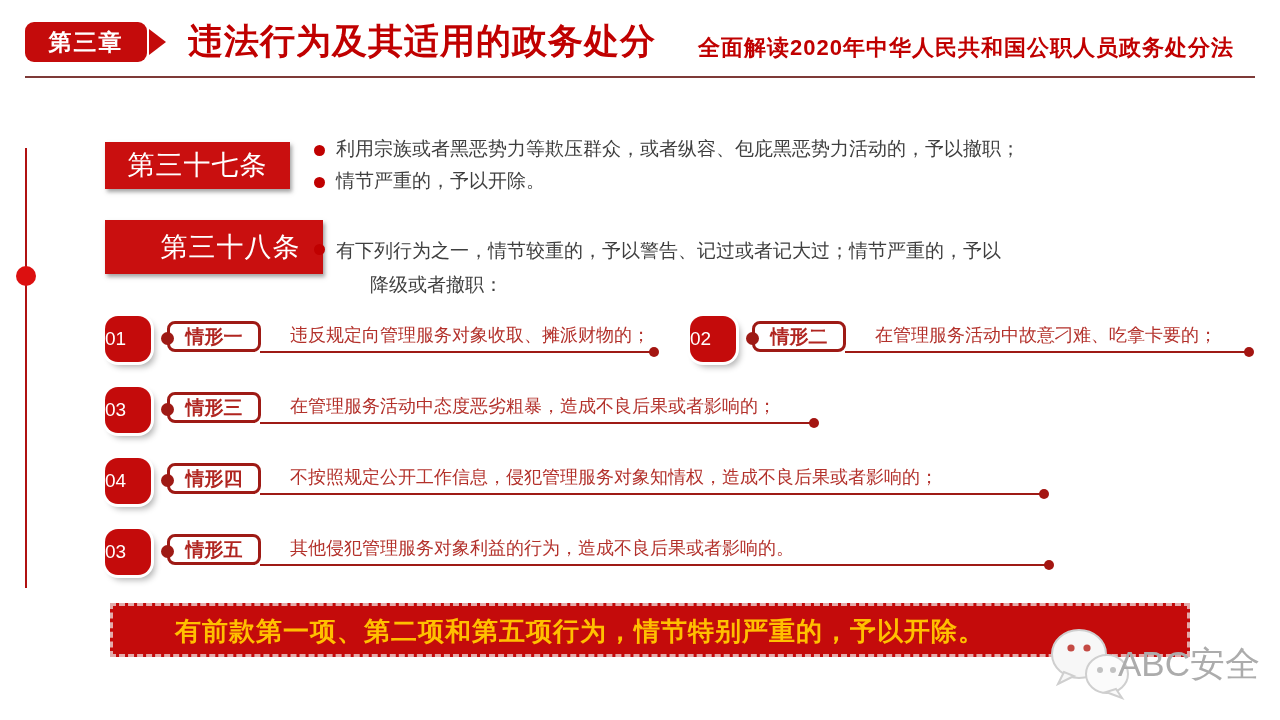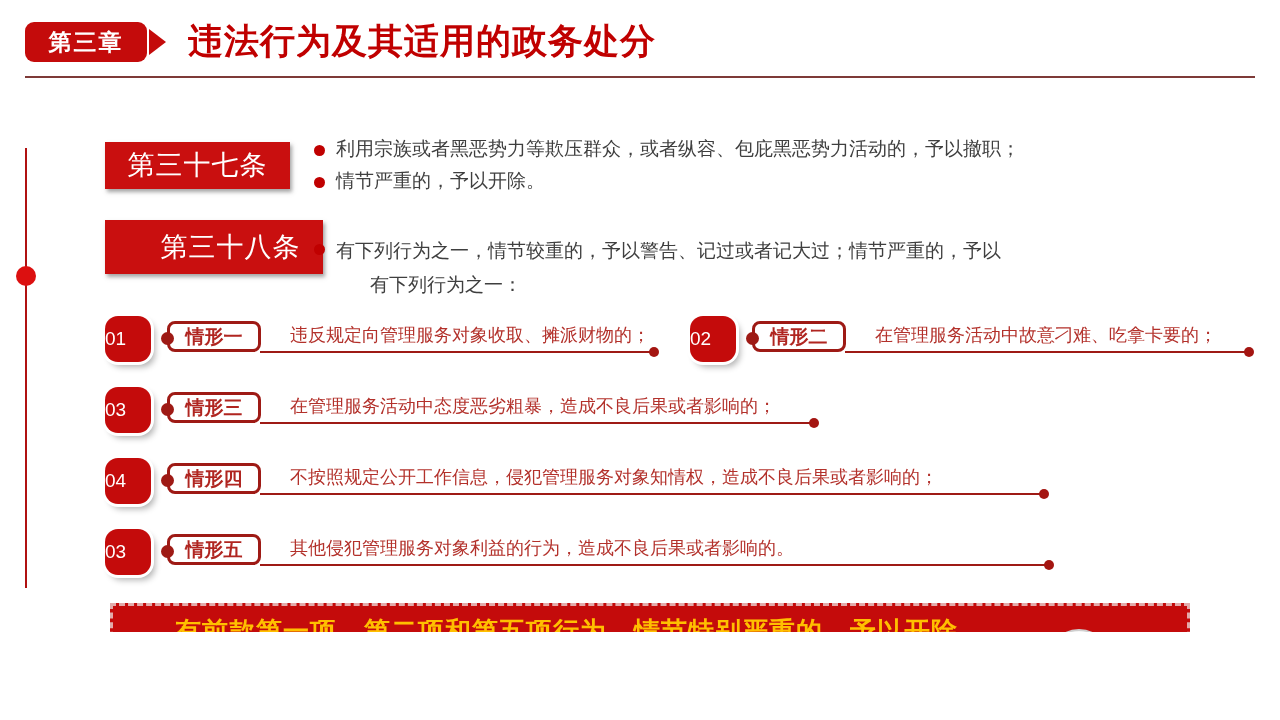--- a/index.html
+++ b/index.html
@@ -1,17 +1,17 @@
 <!DOCTYPE html>
 <html><head>
 <meta charset="utf-8">
 <style>
   html,body { margin:0; padding:0; background:#ffffff; }
   .slide {
-    position:relative; width:1280px; height:632px; background:#ffffff;
+    position:relative; width:1280px; height:720px; background:#ffffff;
     font-family:"Liberation Sans","DejaVu Sans",sans-serif; overflow:hidden;
   }
   
   .chapter-badge {
     position:absolute; left:25px; top:22px; width:122px; height:40px;
     background:#C40B0B; border-radius:9px; color:#ffffff;
     font-size:23px; font-weight:bold; text-align:center; line-height:40px; letter-spacing:2px;
   }
   .badge-arrow {
     position:absolute; left:149px; top:29px; width:0; height:0;
@@ -89,36 +89,37 @@
   }
 </style>
 </head>
 <body>
 
 <div class="slide">
 
   <div class="chapter-badge">第三章</div>
   <div class="badge-arrow"></div>
   <div class="slide-title">违法行为及其适用的政务处分</div>
+  <div class="slide-subtitle">全面解读2020年中华人民共和国公职人员政务处分法</div>
   <div class="header-divider"></div>
 
   <div class="timeline-line"></div>
   <div class="timeline-dot"></div>
 
   <div class="article-box a37">第三十七条</div>
   <div class="bullet-dot" style="left:314px; top:145px;"></div>
   <div class="bullet-text" style="left:336px; top:136px;">利用宗族或者黑恶势力等欺压群众，或者纵容、包庇黑恶势力活动的，予以撤职；</div>
   <div class="bullet-dot" style="left:314px; top:177px;"></div>
   <div class="bullet-text" style="left:336px; top:168px;">情节严重的，予以开除。</div>
 
   <div class="article-box a38">第三十八条</div>
   <div class="bullet-dot" style="left:314px; top:244px;"></div>
   <div class="bullet-text multiline" style="left:336px; top:234px;">
     <span>有下列行为之一，情节较重的，予以警告、记过或者记大过；情节严重的，予以</span>
-    <span class="indent">有下列行为之一：</span>
+    <span class="indent">降级或者撤职：</span>
   </div>
 
   <div class="case-row" style="left:105px; top:316px;">
     <div class="case-num">01</div>
     <div class="case-dot"></div>
     <div class="case-label-box">情形一</div>
     <div class="case-line" style="width:395px;">
         <span class="end-dot"></span>
       </div>
     <div class="case-desc">违反规定向管理服务对象收取、摊派财物的；</div>

